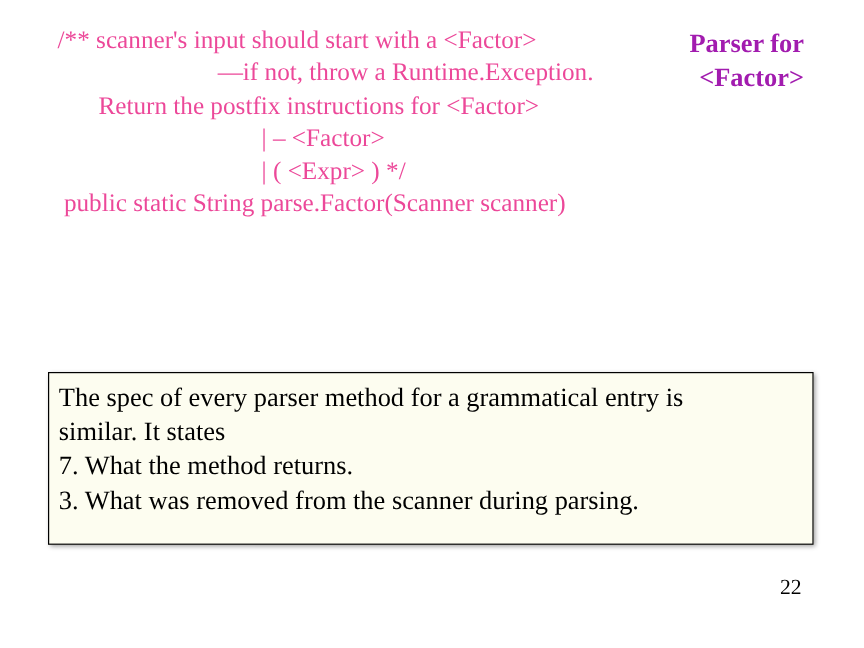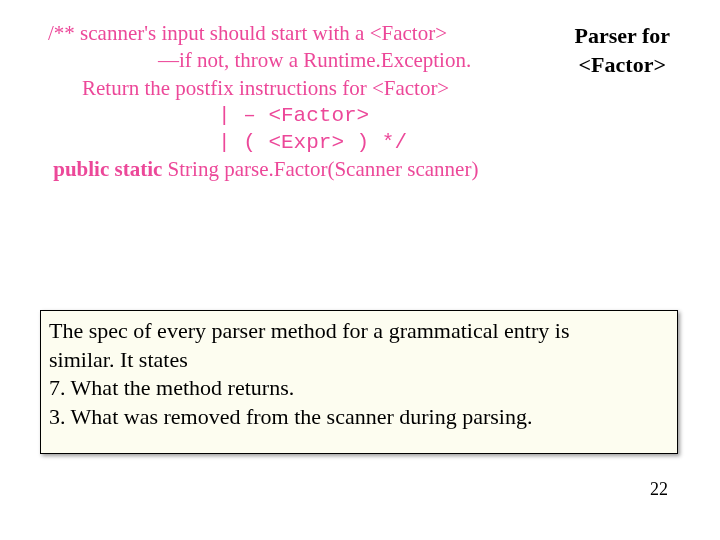--- a/index.html
+++ b/index.html
@@ -19,34 +19,34 @@
     height: 540px;
   }
   .code-block {
     position: absolute;
     left: 48px;
     top: 20px;
     width: 470px;
     line-height: 1.3;
     color: #ec4899;
   }
-  .code-block .indent1 { padding-left: 110px; }
+  .code-block .indent1 { padding-left: 110px; text-align: center; }
   .code-block .indent2 { padding-left: 34px; }
-  .code-block .indent3 { padding-left: 170px; font-family: Liberation Mono, monospace; }
+  .code-block .indent3 { padding-left: 170px; }
   .callout {
     position: absolute;
     right: 50px;
     top: 22px;
-    color: #000000;
+    color: #a21caf;
     font-weight: bold;
     font-size: 22px;
-    text-align: center;
+    text-align: right;
     line-height: 1.3;
   }
-  .bold { font-weight: bold; }
+  .bold { font-weight: normal; }
   .note-block {
     position: absolute;
     left: 40px;
     top: 310px;
     width: 620px;
     font-size: 22px;
     line-height: 1.3;
     padding: 6px 8px 22px 8px;
     border: 1px solid #000;
     background: #fdfdf0;

